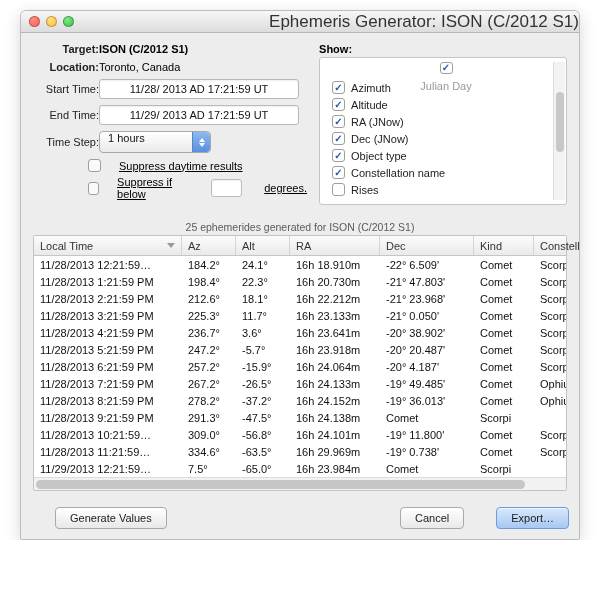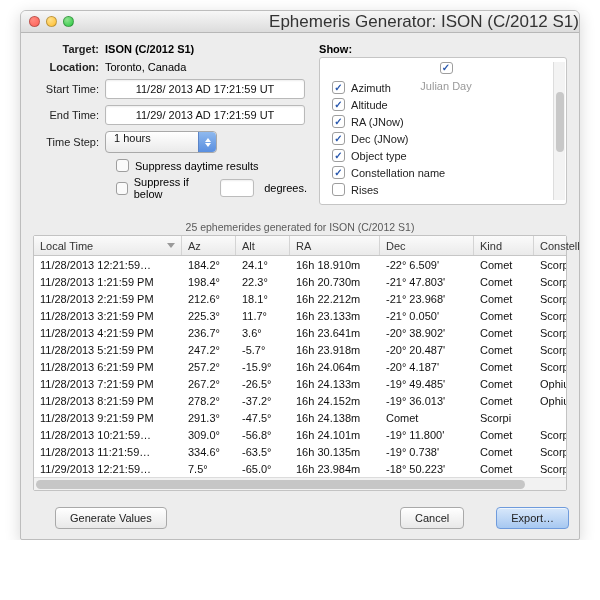--- a/index.html
+++ b/index.html
@@ -36,21 +36,21 @@
   .dot.yellow { background: radial-gradient(circle at 35% 30%, #ffe08a, #ffbd2e); }
   .dot.green { background: radial-gradient(circle at 35% 30%, #8fe38f, #28c840); }
   .titlebar-title {
     position: absolute; left: 0; right: 0; text-align: right;
     font-size: 17px; color: #333; font-weight: 500;
   }
   .content { padding: 10px 12px 8px 12px; }
   .top-area { display: flex; gap: 12px; }
   .left-form { flex: 1.05; }
   .right-show { flex: 0.95; }
-  .form-row { display: flex; align-items: center; margin-bottom: 6px; gap: 6px; }
+  .form-row { display: flex; align-items: center; margin-bottom: 6px; }
   .form-row .lbl { width: 66px; text-align: right; font-weight: bold; color: #222; }
   .form-row .lbl.nb { font-weight: normal; text-align: right; }
   .form-row .val { font-weight: normal; }
   .time-input {
     width: 200px; height: 20px; background: #fff; border: 1px solid #b9b9b9;
     border-radius: 3px; padding: 0 6px; display: flex; align-items: center;
     justify-content: center; font-size: 11px; color: #111;
     box-shadow: inset 0 1px 2px rgba(0,0,0,0.07);
   }
   .step-select {
@@ -59,21 +59,21 @@
     padding: 0 24px 0 8px; font-size: 11px; color: #111;
   }
   .step-select .chev {
     position: absolute; right: 0; top: 0; width: 18px; height: 100%;
     background: linear-gradient(#8fb9ee,#5a8fe0); border-left: 1px solid #5b84c7;
     border-radius: 0 4px 4px 0; display: flex; flex-direction: column;
     align-items: center; justify-content: center; gap: 1px;
   }
   .tri-up { width: 0; height: 0; border-left: 3px solid transparent; border-right: 3px solid transparent; border-bottom: 4px solid #fff; }
   .tri-down { width: 0; height: 0; border-left: 3px solid transparent; border-right: 3px solid transparent; border-top: 4px solid #fff; }
-  .cb-row { display: flex; align-items: center; gap: 6px; margin-left: 83px; margin-bottom: 4px; }
+  .cb-row { display: flex; align-items: center; gap: 18px; margin-left: 55px; margin-bottom: 4px; text-decoration: underline; }
   .cb-box { width: 13px; height: 13px; border: 1px solid #9e9e9e; border-radius: 3px; background: #fafafa; }
   .deg-input {
     width: 38px; height: 18px; background: #fff; border: 1px solid #bcbcbc;
     border-radius: 3px; display: inline-block; margin: 0 4px;
     box-shadow: inset 0 1px 2px rgba(0,0,0,0.07);
   }
   
   .show-panel {
     border: 1px solid #c5c5c5; border-radius: 3px; background: #fff;
     padding: 4px 6px; height: 148px; overflow: hidden; position: relative;
@@ -348,31 +348,30 @@
             <div class="td">-56.8°</div>
             <div class="td">16h 24.101m</div>
             <div class="td">-19° 11.800'</div>
             <div class="td">Comet</div>
             <div class="td">Scorpi</div>
           </div>
           <div class="tr">
             <div class="td">11/28/2013 11:21:59…</div>
             <div class="td">334.6°</div>
             <div class="td">-63.5°</div>
-            <div class="td">16h 30.135m</div>
+            <div class="td">16h 29.969m</div>
             <div class="td">-19° 0.738'</div>
             <div class="td">Comet</div>
             <div class="td">Scorpi</div>
           </div>
           <div class="tr">
             <div class="td">11/29/2013 12:21:59…</div>
             <div class="td">7.5°</div>
             <div class="td">-65.0°</div>
             <div class="td">16h 23.984m</div>
-            <div class="td">-18° 50.223'</div>
             <div class="td">Comet</div>
             <div class="td">Scorpi</div>
           </div>
         </div>
       <div class="scroll-h-track">
         <div class="scroll-h-thumb"></div>
       </div>
     </div>
   </div>
 

